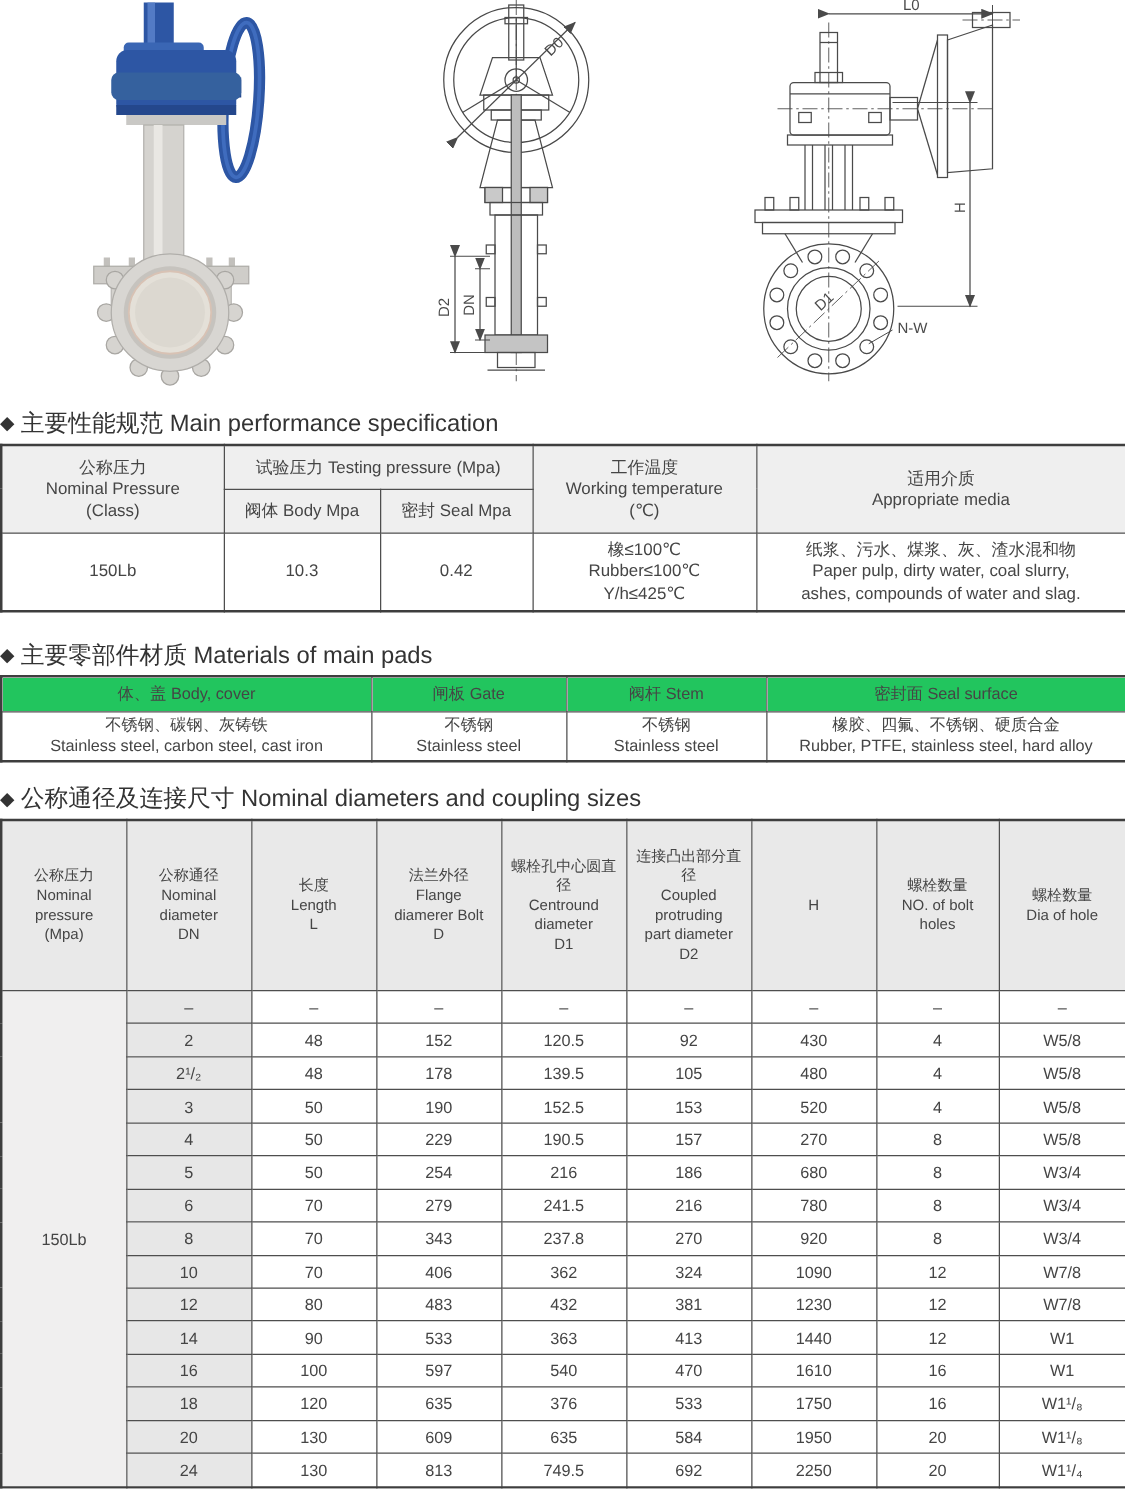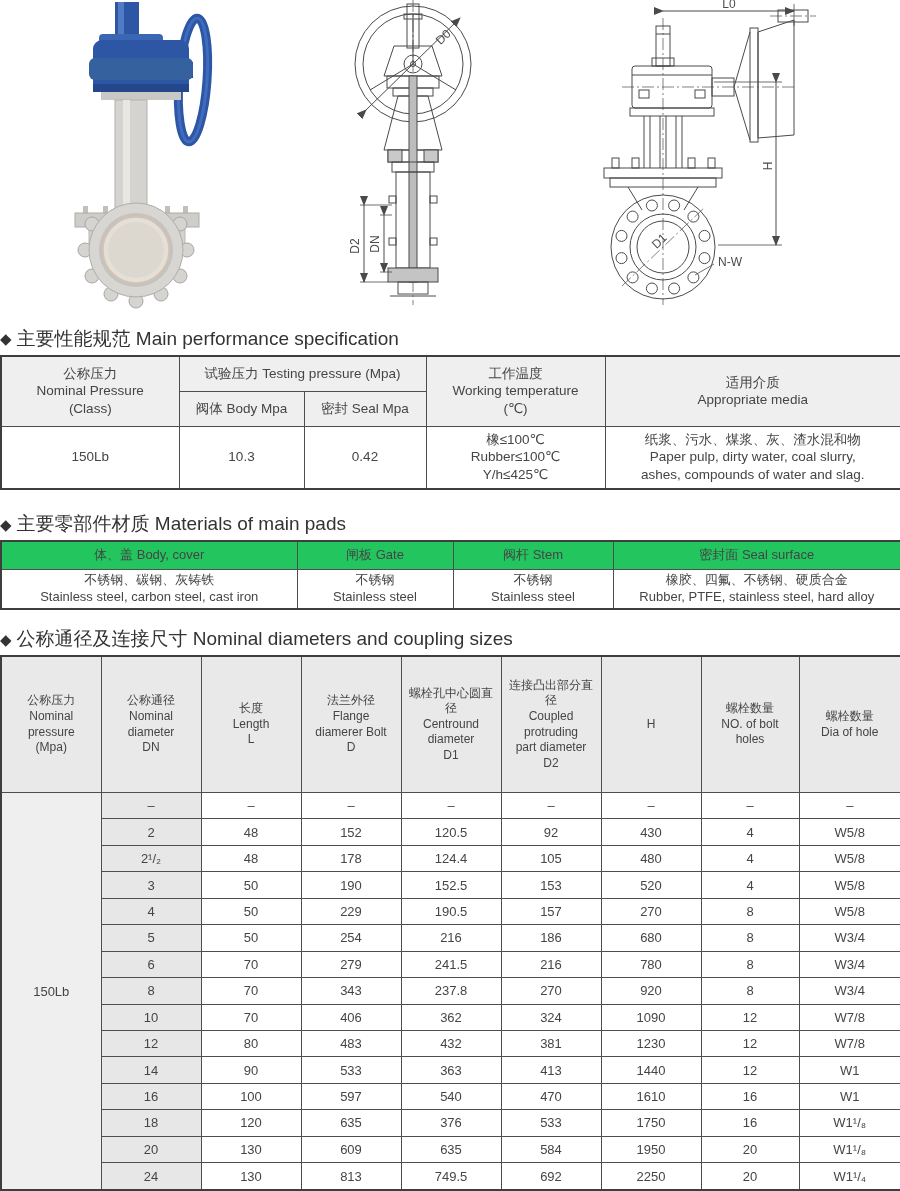--- a/index.html
+++ b/index.html
@@ -399,21 +399,21 @@
             <td class="cell-val">120.5</td>
             <td class="cell-val">92</td>
             <td class="cell-val">430</td>
             <td class="cell-val">4</td>
             <td class="cell-val">W5/8</td>
           </tr>
           <tr>
             <td class="cell-dn">2¹/₂</td>
             <td class="cell-val">48</td>
             <td class="cell-val">178</td>
-            <td class="cell-val">124.4</td>
+            <td class="cell-val">139.5</td>
             <td class="cell-val">105</td>
             <td class="cell-val">480</td>
             <td class="cell-val">4</td>
             <td class="cell-val">W5/8</td>
           </tr>
           <tr>
             <td class="cell-dn">3</td>
             <td class="cell-val">50</td>
             <td class="cell-val">190</td>
             <td class="cell-val">152.5</td>

